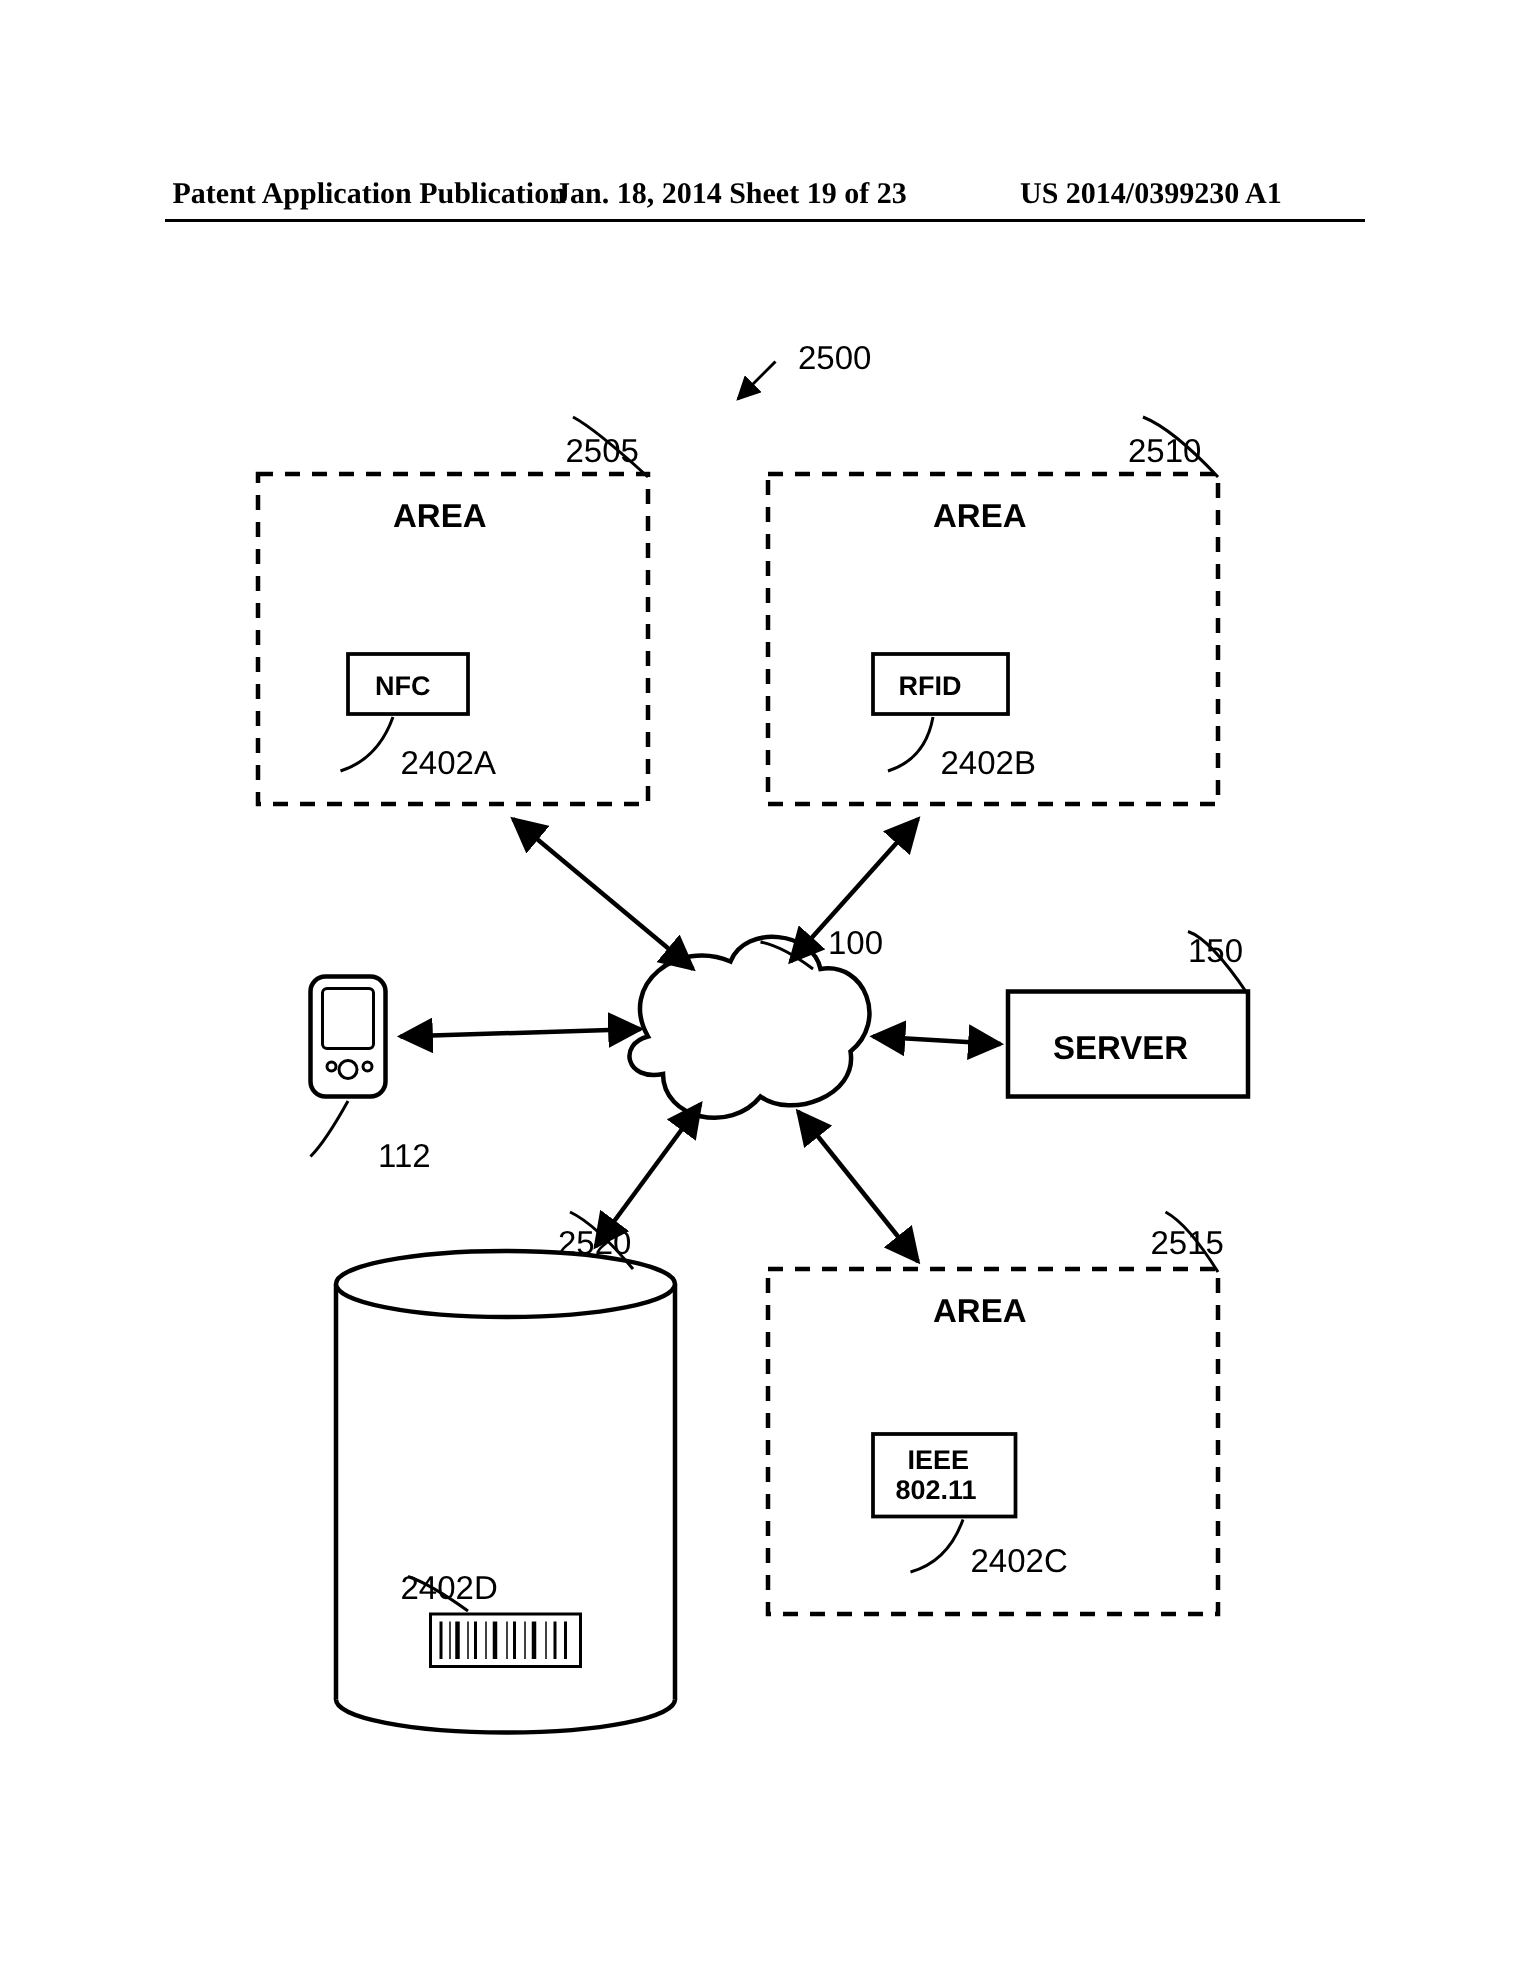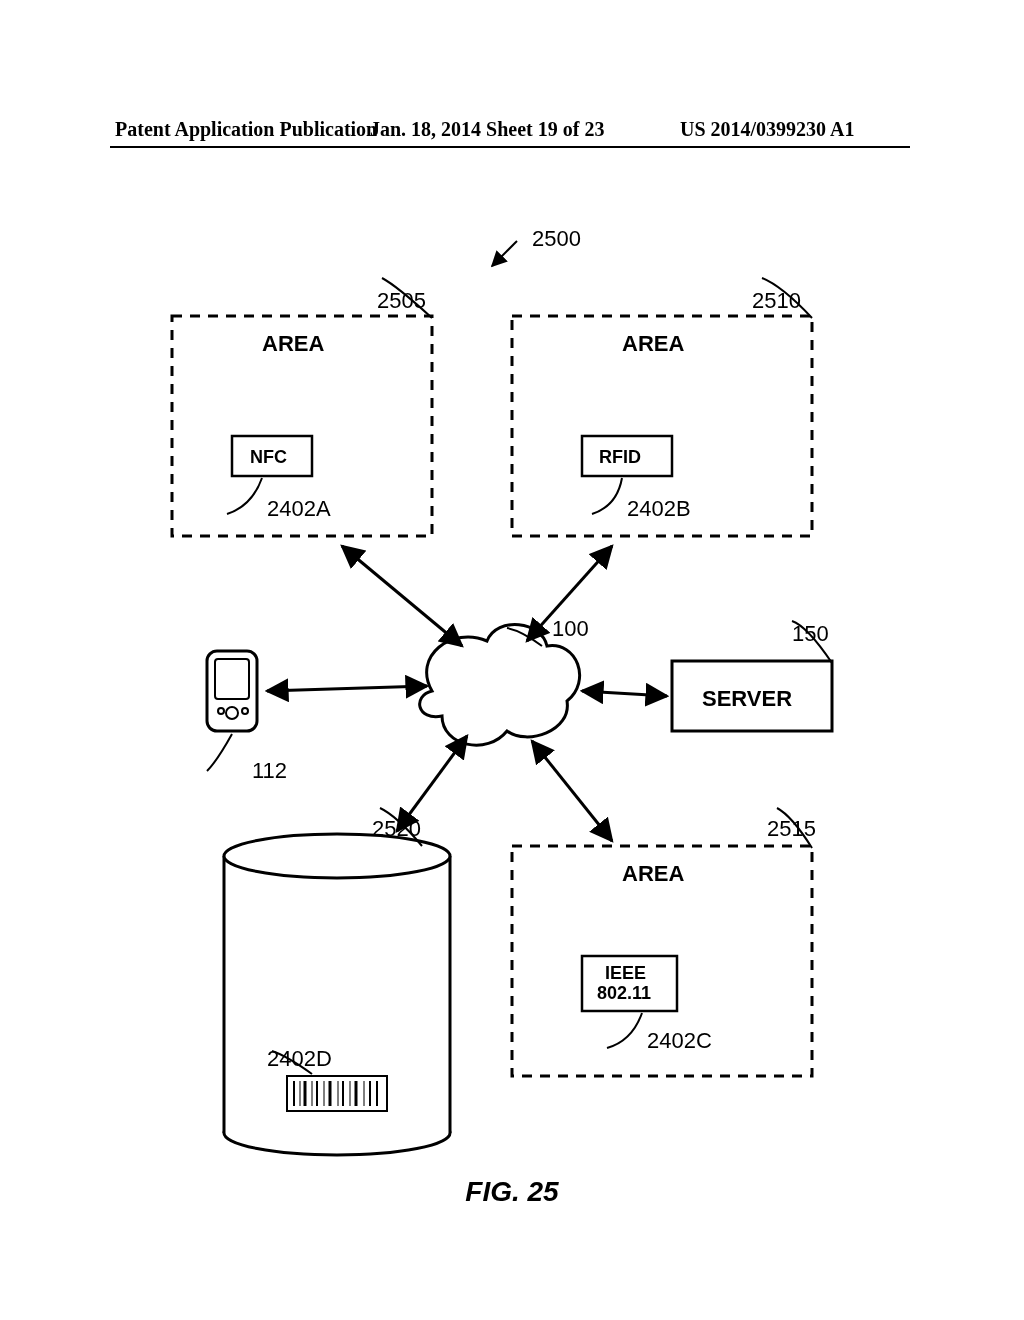--- a/index.html
+++ b/index.html
@@ -171,14 +171,13 @@
     <g stroke="#000" stroke-width="3">
       <line x1="230" y1="360" x2="350" y2="460" marker-start="url(#arrow)" marker-end="url(#arrow)"></line>
       <line x1="500" y1="360" x2="415" y2="455" marker-start="url(#arrow)" marker-end="url(#arrow)"></line>
       <line x1="555" y1="510" x2="470" y2="505" marker-start="url(#arrow)" marker-end="url(#arrow)"></line>
       <line x1="155" y1="505" x2="315" y2="500" marker-start="url(#arrow)" marker-end="url(#arrow)"></line>
       <line x1="285" y1="645" x2="355" y2="550" marker-start="url(#arrow)" marker-end="url(#arrow)"></line>
       <line x1="500" y1="655" x2="420" y2="555" marker-start="url(#arrow)" marker-end="url(#arrow)"></line>
     </g>
   </svg>
 
-  <div class="fig-caption">FIG. 25</div>
 </div>
 
 </body></html>

